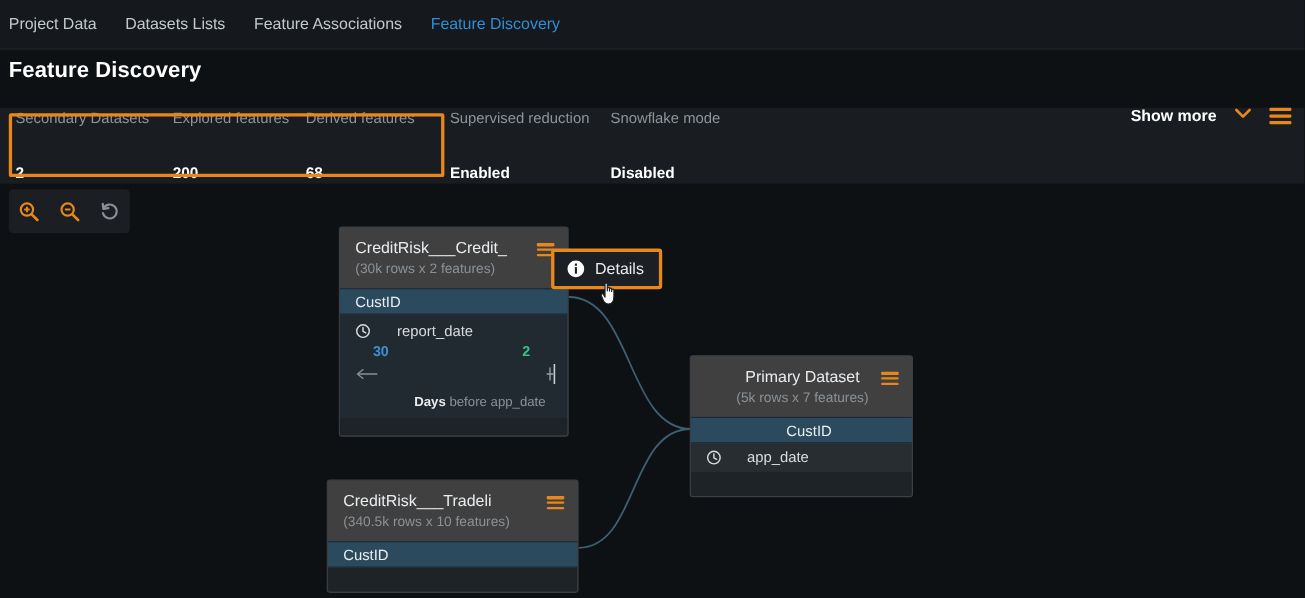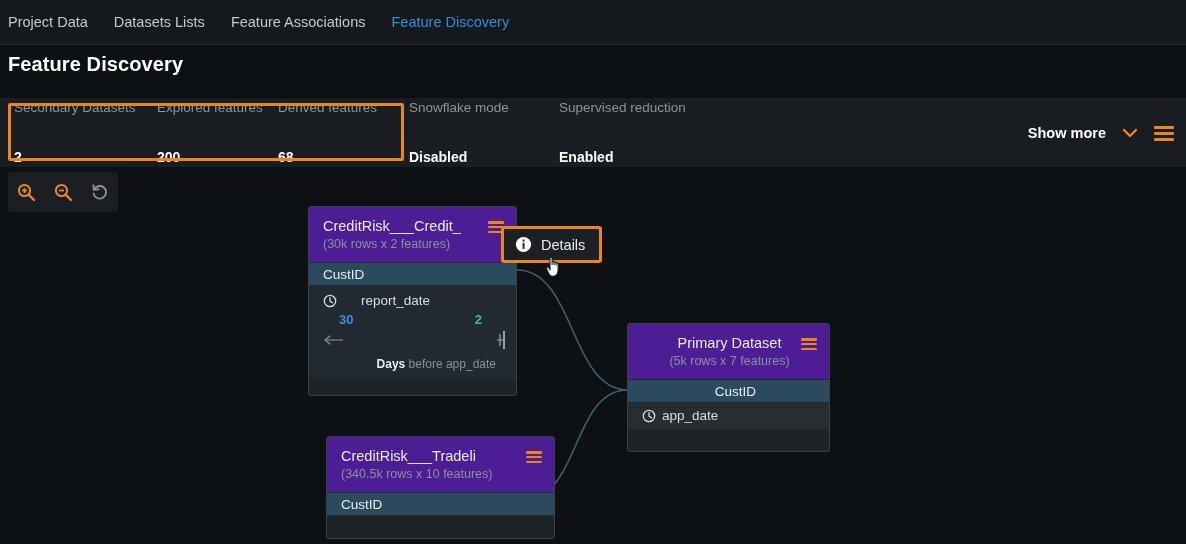--- a/index.html
+++ b/index.html
@@ -50,21 +50,21 @@
   .stat .lbl { font-size: 13.5px; color: #8e9499; line-height: 19px; white-space: nowrap; }
   .stat .val { font-size: 14px; color: #ffffff; font-weight: bold; line-height: 21px; margin-top: 1px; }
   .stat-hl-box {
     position: absolute; left: 8px; top: 103px;
     width: 396px; height: 58px;
     border: 3px solid #e8871a; border-radius: 2px;
     pointer-events: none;
   }
   .showmore {
     position: absolute; right: 12px; top: 0; height: 70px;
-    display: flex; align-items: center; gap: 16px;
+    display: flex; align-items: flex-start; gap: 16px;
   }
   .showmore .sm-label { font-size: 14.5px; font-weight: bold; color: #ffffff; cursor: pointer; }
   .chev { width: 16px; height: 10px; cursor: pointer; display:block; }
   .burger-lg { width: 20px; height: 15px; cursor: pointer; display: flex; flex-direction: column; justify-content: space-between; }
   .burger-lg i { display: block; height: 3px; background: #e8871a; border-radius: 1px; }
 
   
   .canvas { position: absolute; left: 0; top: 168px; width: 1186px; height: 376px; background: #0e1114; overflow: hidden; }
 
   
@@ -75,21 +75,21 @@
     display: flex; align-items: center; justify-content: space-around;
   }
   .zoom-toolbar .zbtn { width: 26px; height: 26px; cursor: pointer; display:flex; align-items:center; justify-content:center; }
 
   
   .links { position: absolute; left: 0; top: 0; width: 1186px; height: 376px; }
 
   
   .card {
     position: absolute;
-    background: #4c1d95;
+    background: #404040;
     border: 1px solid #3a4046;
     border-radius: 3px;
     overflow: hidden;
   }
   .card-head { padding: 10px 12px 9px 14px; position: relative; }
   .card-title { font-size: 14.5px; color: #e9edf0; line-height: 18px; white-space: nowrap; }
   .card-sub { font-size: 12.5px; color: #8b9197; line-height: 17px; margin-top: 1px; white-space: nowrap; }
   .burger-sm {
     position: absolute; right: 12px; top: 14px;
     width: 16px; height: 12px; cursor: pointer;
@@ -99,21 +99,21 @@
 
   .row-key {
     background: #2c4a5e; color: #e9edf0;
     font-size: 13.5px; line-height: 24px; height: 24px;
     padding-left: 14px; white-space: nowrap;
     border-top: 1px solid #1d2933; border-bottom: 1px solid #1d2933;
   }
   .row-field {
     background: #282d32; color: #d8dde1;
     font-size: 13.5px; height: 26px; line-height: 26px;
-    padding-left: 14px; display: flex; align-items: center; gap: 6px;
+    padding-left: 14px; display: flex; align-items: center; gap: 23px;
     white-space: nowrap;
   }
   .card-foot { background: #1e2327; height: 16px; }
 
   
   .timewidget { background: #222a31; padding: 6px 12px 8px 14px; }
   .tw-head { display: flex; align-items: center; gap: 24px; color: #d8dde1; font-size: 13.5px; line-height: 18px; }
   .tw-nums { display: flex; justify-content: space-between; padding: 2px 22px 0 16px; }
   .tw-nums .n-left { color: #3f8fd2; font-size: 13px; font-weight: bold; }
   .tw-nums .n-right { color: #37c28f; font-size: 13px; font-weight: bold; }
@@ -162,27 +162,27 @@
         <div class="val">2</div>
       </div>
       <div class="stat" style="width:121px">
         <div class="lbl">Explored features</div>
         <div class="val">200</div>
       </div>
       <div class="stat" style="width:131px">
         <div class="lbl">Derived features</div>
         <div class="val">68</div>
       </div>
+      <div class="stat" style="width:146px">
+        <div class="lbl">Supervised reduction</div>
+        <div class="val">Enabled</div>
+      </div>
       <div class="stat" style="width:150px">
         <div class="lbl">Snowflake mode</div>
         <div class="val">Disabled</div>
-      </div>
-      <div class="stat" style="width:146px">
-        <div class="lbl">Supervised reduction</div>
-        <div class="val">Enabled</div>
       </div>
     </div>
 
     <div class="showmore">
       <div class="sm-label">Show more</div>
       <svg class="chev" viewBox="0 0 16 10">
         <path d="M2 2 L8 8 L14 2" fill="none" stroke="#e8871a" stroke-width="2.4" stroke-linecap="round" stroke-linejoin="round"></path>
       </svg>
       <div class="burger-lg">
           <i></i>
@@ -299,21 +299,21 @@
           <line x1="177" y1="6" x2="177" y2="18" stroke="#9aa3ab" stroke-width="1.2"></line>
           <line x1="181" y1="3" x2="181" y2="21" stroke="#c9d0d6" stroke-width="1.4"></line>
         </svg>
         <div class="tw-foot">
           <b>Days</b><span> before app_date</span>
         </div>
       </div>
       <div class="card-foot"></div>
     </div>
 
-    <div class="card" style="left:297px; top:268px; width:229px;margin-left:29px;">
+    <div class="card" style="left:297px; top:268px; width:229px;">
       <div class="card-head">
         <div class="card-title">CreditRisk___Tradeli</div>
         <div class="card-sub">(340.5k rows x 10 features)</div>
         <div class="burger-sm">
             <i></i>
             <i></i>
             <i></i>
           </div>
       </div>
       <div class="row-key">CustID</div>

